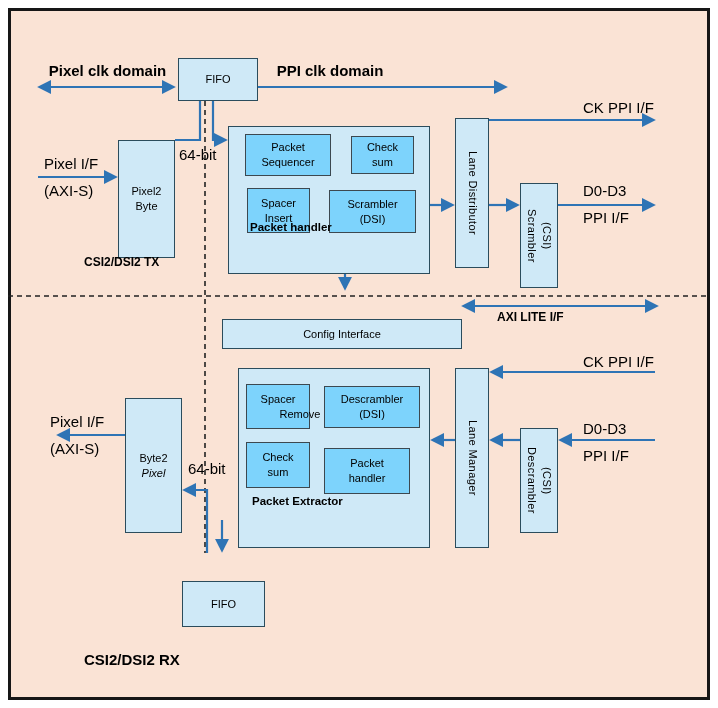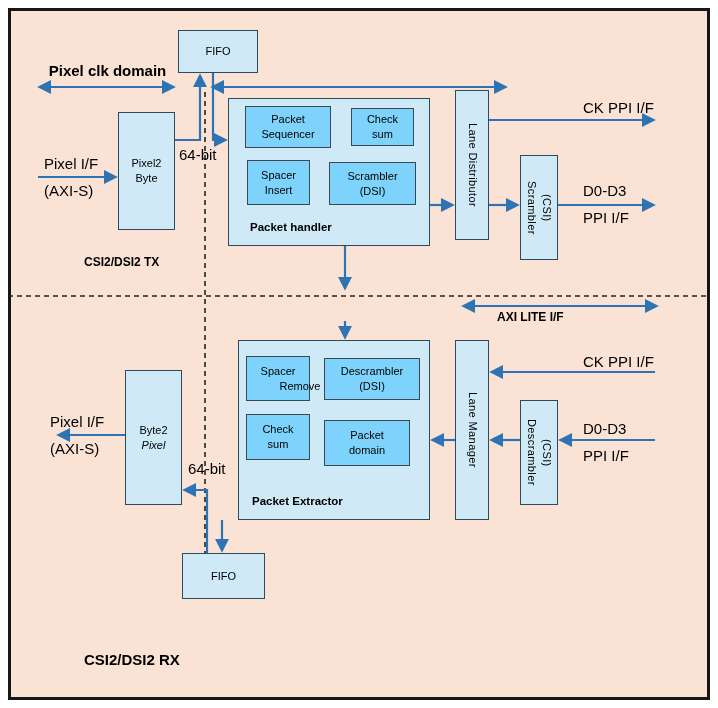--- a/index.html
+++ b/index.html
@@ -4,21 +4,21 @@
 <style>
   * { margin:0; padding:0; box-sizing:border-box; }
   html,body { background:#ffffff; }
   body { font-family:"Liberation Sans", sans-serif; color:#000; }
   .canvas { position:relative; width:718px; height:708px; background:#ffffff; overflow:hidden; }
   .frame { position:absolute; left:8px; top:8px; width:702px; height:692px;
            background:#fae3d5; border:3px solid #161616; z-index:0; }
   .wires { position:absolute; left:0; top:0; z-index:1; }
   .box { position:absolute; background:#cfe9f7; border:1.6px solid #2b4c5c;
          display:flex; align-items:center; justify-content:center; text-align:center;
-         font-size:11px; line-height:15px; z-index:2; }
+         font-size:11px; line-height:15px; z-index:2;margin-top:28px; }
   .inner { background:#7dd3fc; border:1.3px solid #3c4850; z-index:3; }
   .label { position:absolute; font-size:15px; line-height:15px; z-index:4; white-space:nowrap; }
   .bold { font-weight:bold; }
   .center { text-align:center; }
   .vtext { writing-mode:vertical-lr; text-orientation:mixed; letter-spacing:.4px; line-height:15px; }
   .vtext span { display:block; }
   .title-label { font-weight:bold; font-size:11.5px; }
 </style>
 </head>
 <body>
@@ -58,20 +58,21 @@
     <path d="M222,520 L222,550" stroke="#2e74b5" stroke-width="2.2" fill="none" marker-end="url(#ah)"></path>
     <path d="M207,553 L207,490 L185,490" stroke="#2e74b5" stroke-width="2.2" fill="none" marker-end="url(#ah)"></path>
     <path d="M125,435 L59,435" stroke="#2e74b5" stroke-width="2.2" fill="none" marker-end="url(#ah)"></path>
   </svg>
 
   <div class="box" style="left:178px; top:30px; width:80px; height:43px;">
     <span>FIFO</span>
   </div>
 
   <div class="label bold center" style="left:40px; top:63px; width:135px;">Pixel clk domain</div>
+  <div class="label bold center" style="left:255px; top:63px; width:150px;">PPI clk domain</div>
 
   <div class="label" style="left:44px; top:156px;">
     <span style="display:block;">Pixel I/F</span>
     <span style="display:block; margin-top:12px;">(AXI-S)</span>
   </div>
 
   <div class="box" style="left:118px; top:112px; width:57px; height:118px;">
     <span>
       <span style="display:block;">Pixel2</span>
       <span style="display:block;">Byte</span>
@@ -121,20 +122,23 @@
   </div>
 
   <div class="label" style="left:583px; top:100px;">CK PPI I/F</div>
   <div class="label" style="left:583px; top:183px;">
     <span style="display:block;">D0-D3</span>
     <span style="display:block; margin-top:12px;">PPI I/F</span>
   </div>
 
   <div class="label bold" style="left:84px; top:255px; font-size:12px;">CSI2/DSI2 TX</div>
 
+  <div class="box" style="left:222px; top:291px; width:240px; height:30px;">
+    <span>Config Interface</span>
+  </div>
   <div class="label bold" style="left:497px; top:310px; font-size:12px;">AXI LITE I/F</div>
 
   <div class="box" style="left:238px; top:340px; width:192px; height:180px;"></div>
   <div class="box inner" style="left:246px; top:356px; width:64px; height:45px;">
     <span>
       <span style="display:block;">Spacer</span>
       <span style="display:block;padding-left:44px;">Remove</span>
     </span>
   </div>
   <div class="box inner" style="left:324px; top:358px; width:96px; height:42px;">
@@ -145,21 +149,21 @@
   </div>
   <div class="box inner" style="left:246px; top:414px; width:64px; height:46px;">
     <span>
       <span style="display:block;">Check</span>
       <span style="display:block;">sum</span>
     </span>
   </div>
   <div class="box inner" style="left:324px; top:420px; width:86px; height:46px;">
     <span>
       <span style="display:block;">Packet</span>
-      <span style="display:block;">domain</span>
+      <span style="display:block;">handler</span>
     </span>
   </div>
   <div class="label title-label" style="left:252px; top:494px;">Packet Extractor</div>
 
   <div class="box" style="left:455px; top:340px; width:34px; height:180px;">
     <span class="vtext">
       <span>Lane Manager</span>
     </span>
   </div>
 

